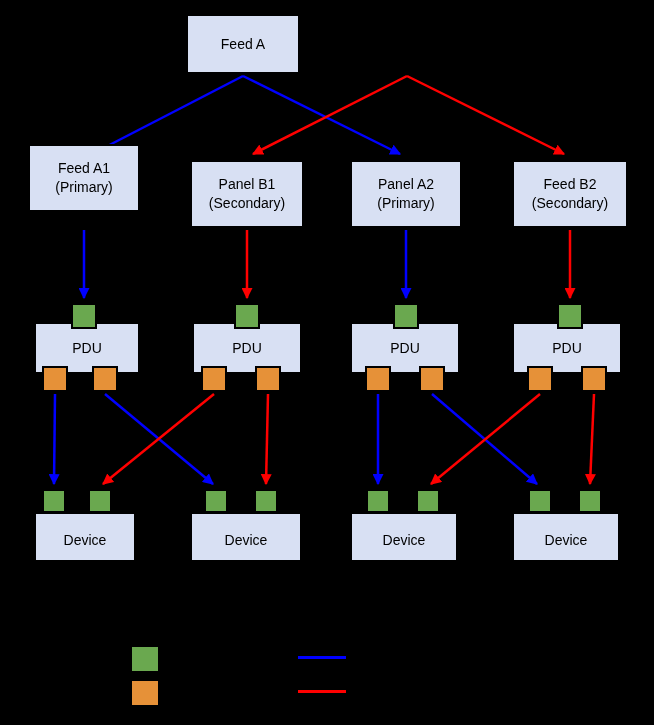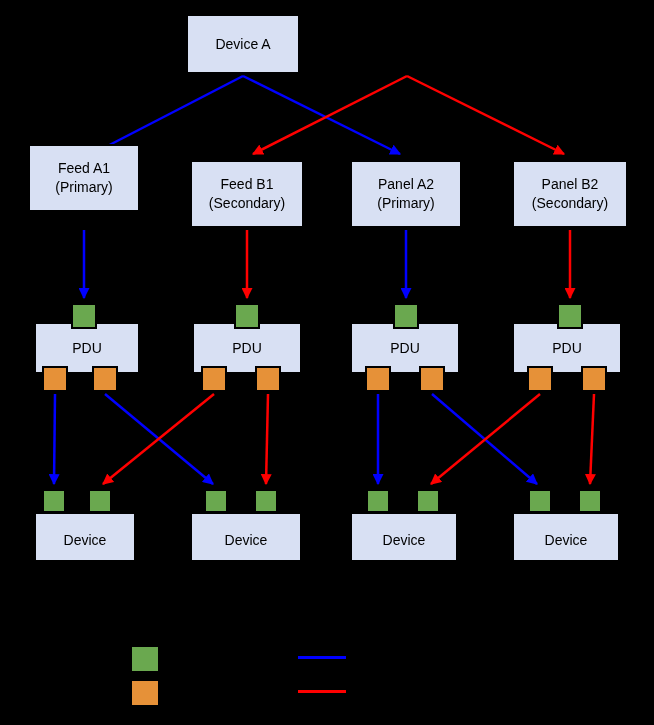--- a/index.html
+++ b/index.html
@@ -88,37 +88,37 @@
     <line class="blue" x1="105" y1="394" x2="213" y2="484"></line>
     <line class="red" x1="214" y1="394" x2="103" y2="484"></line>
     <line class="red" x1="268" y1="394" x2="266" y2="484"></line>
     <line class="blue" x1="378" y1="394" x2="378" y2="484"></line>
     <line class="blue" x1="432" y1="394" x2="537" y2="484"></line>
     <line class="red" x1="540" y1="394" x2="431" y2="484"></line>
     <line class="red" x1="594" y1="394" x2="590" y2="484"></line>
   </svg>
 
   <div class="node" style="left:186px;top:14px;width:114px;height:60px">
-    <span>Device A</span>
+    <span>Feed A</span>
   </div>
 
   <div class="node" style="left:28px;top:144px;width:112px;height:68px">
     <span>Feed A1</span>
     <span>(Primary)</span>
   </div>
   <div class="node" style="left:190px;top:160px;width:114px;height:68px">
-    <span>Feed B1</span>
+    <span>Panel B1</span>
     <span>(Secondary)</span>
   </div>
   <div class="node" style="left:350px;top:160px;width:112px;height:68px">
     <span>Panel A2</span>
     <span>(Primary)</span>
   </div>
   <div class="node" style="left:512px;top:160px;width:116px;height:68px">
-    <span>Panel B2</span>
+    <span>Feed B2</span>
     <span>(Secondary)</span>
   </div>
 
   <div class="node" style="left:34px;top:322px;width:106px;height:52px">
     <span>PDU</span>
   </div>
   <div class="node" style="left:192px;top:322px;width:110px;height:52px">
     <span>PDU</span>
   </div>
   <div class="node" style="left:350px;top:322px;width:110px;height:52px">

